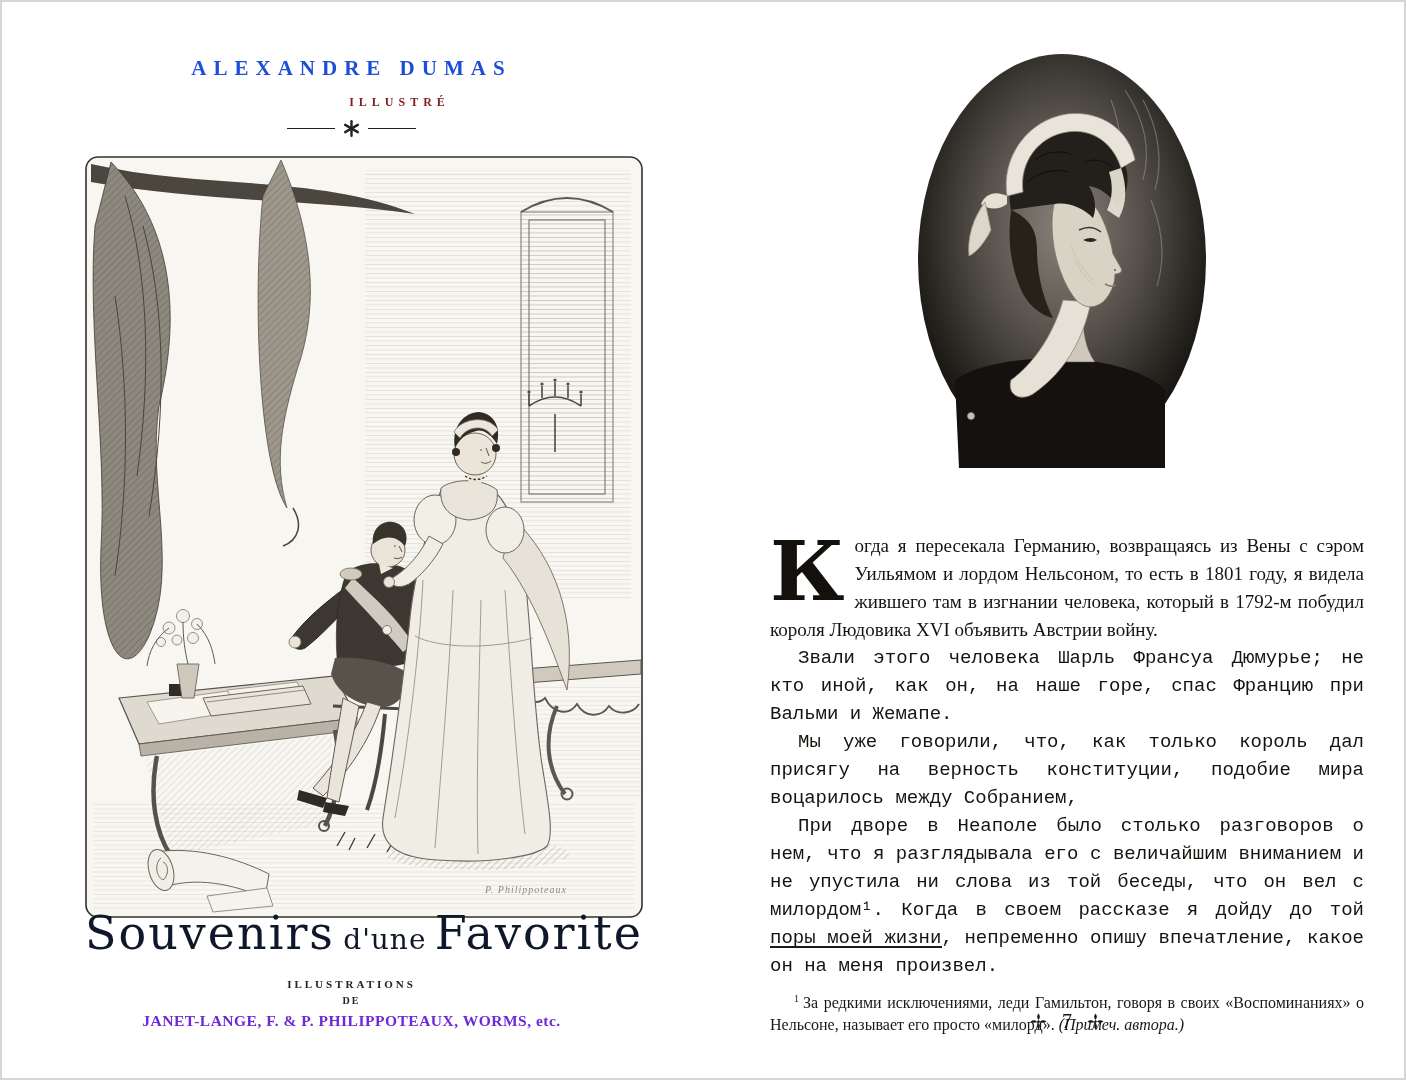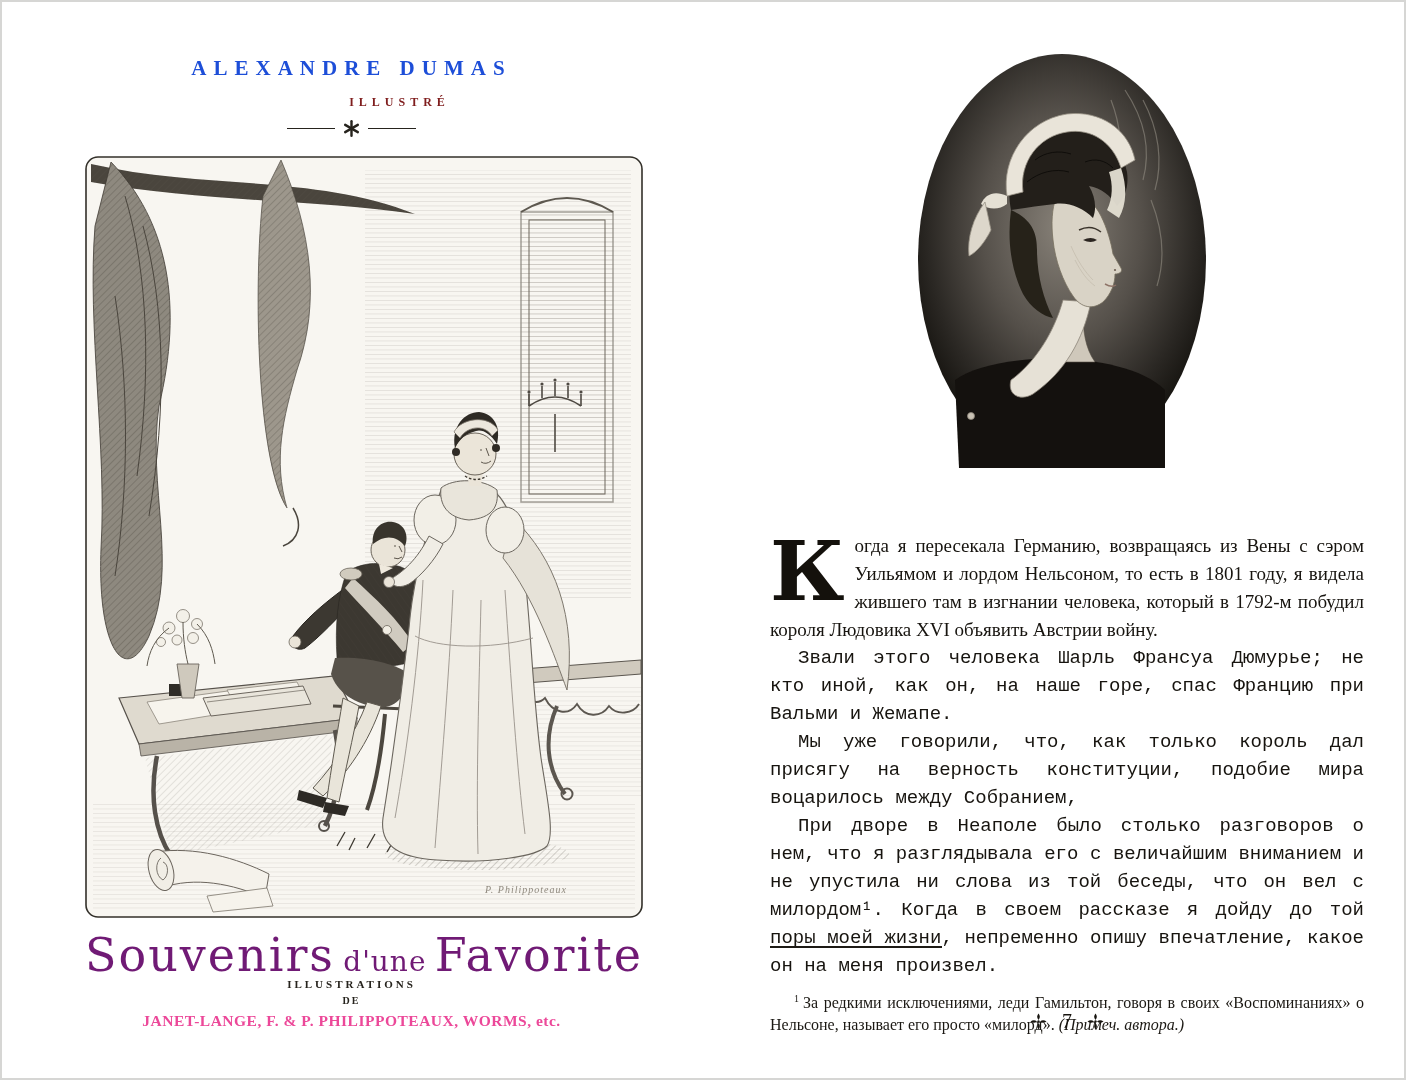--- a/index.html
+++ b/index.html
@@ -15,30 +15,30 @@
     font-size:21px;font-weight:bold;letter-spacing:7px;color:#1d4ed8;}
   .edition-line{position:absolute;top:95px;left:0;width:703px;text-align:center;
     font-size:12px;font-weight:bold;letter-spacing:5px;color:#7f1d1d;margin-left:48px;}
   .rule-row{position:absolute;top:120px;left:276px;width:150px;display:flex;
     align-items:center;justify-content:center;gap:8px;}
   .rule-seg{width:48px;border-top:1.5px solid #26231d;height:0;}
   .plate{position:absolute;top:140px;left:85px;width:558px;height:762px;margin-top:16px;}
   .plate svg{display:block;width:558px;height:762px;}
   .plate-signature{position:absolute;left:400px;top:728px;font-size:10px;font-style:italic;
     letter-spacing:1px;color:#8f897e;}
-  .title-row{position:absolute;top:928px;left:85px;width:558px;display:flex;
-    align-items:baseline;justify-content:space-between;font-family:"DejaVu Serif", serif;color:#701a75;}
+  .title-row{position:absolute;top:906px;left:85px;width:558px;display:flex;
+    align-items:baseline;justify-content:space-between;font-family:"DejaVu Serif", serif;color:#0f172a;}
   .title-big{font-size:46px;letter-spacing:2px;}
   .title-small{font-size:28px;letter-spacing:1px;}
   .ill-heading{position:absolute;top:978px;left:0;width:703px;text-align:center;
     font-size:11px;font-weight:bold;letter-spacing:3px;color:#26231d;}
   .ill-de{position:absolute;top:995px;left:0;width:703px;text-align:center;
     font-size:10px;font-weight:bold;letter-spacing:2px;color:#26231d;font-family:Liberation Serif, serif;}
   .illustrators{position:absolute;top:1012px;left:0;width:703px;text-align:center;
-    font-size:15.5px;font-weight:bold;letter-spacing:0.5px;color:#ec4899;}
+    font-size:15.5px;font-weight:bold;letter-spacing:0.5px;color:#6d28d9;}
 
   
   .portrait{position:absolute;top:50px;left:212px;width:295px;height:420px;}
   .portrait svg{display:block;width:295px;height:420px;}
   .chapter-heading{position:absolute;top:486px;left:67px;width:594px;text-align:center;
     font-size:24px;letter-spacing:2px;color:#16130e;}
   .body-text{position:absolute;top:532px;left:67px;width:594px;
     font-size:19px;line-height:28px;text-align:justify;color:#17140f;}
   .body-text p{margin:0;}
   .body-text p.indent{text-indent:28px;font-family:Liberation Mono, monospace;}

